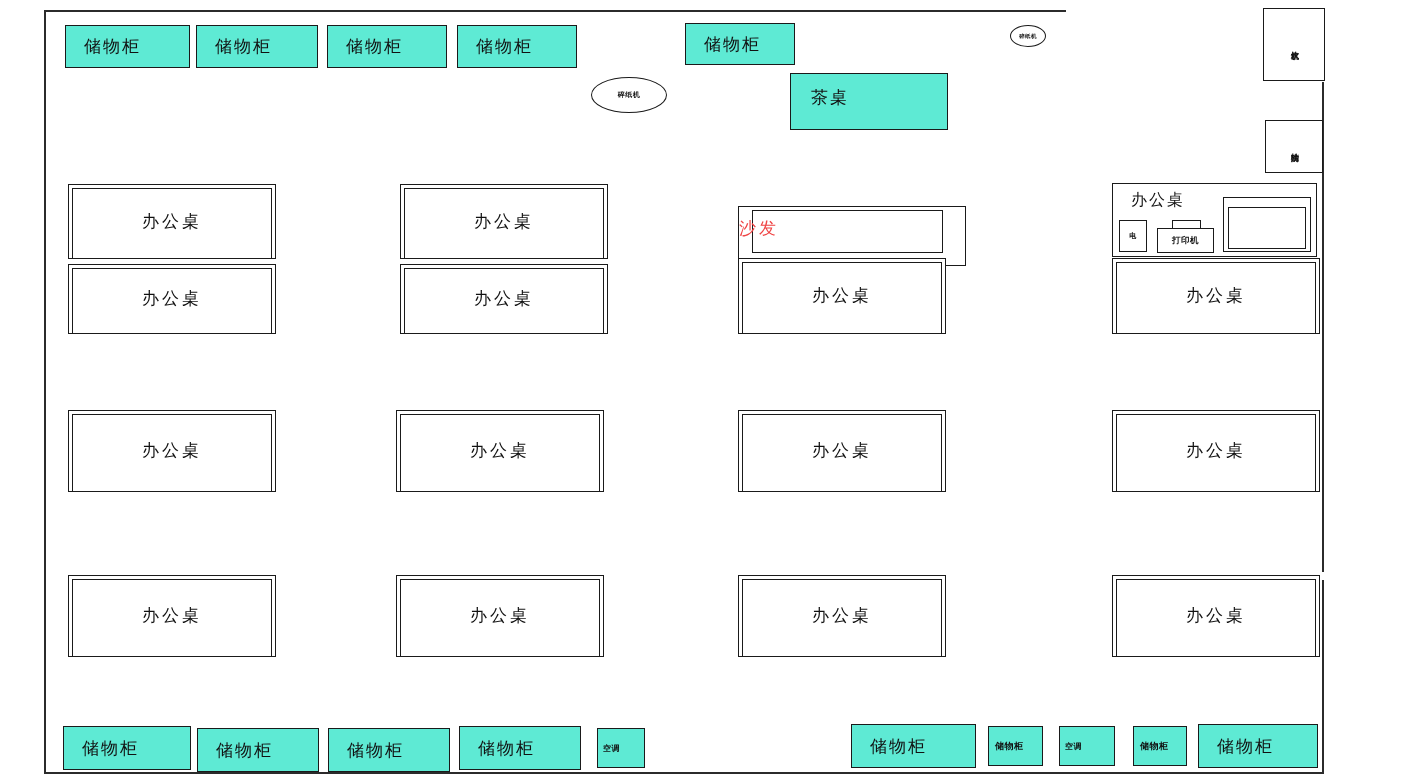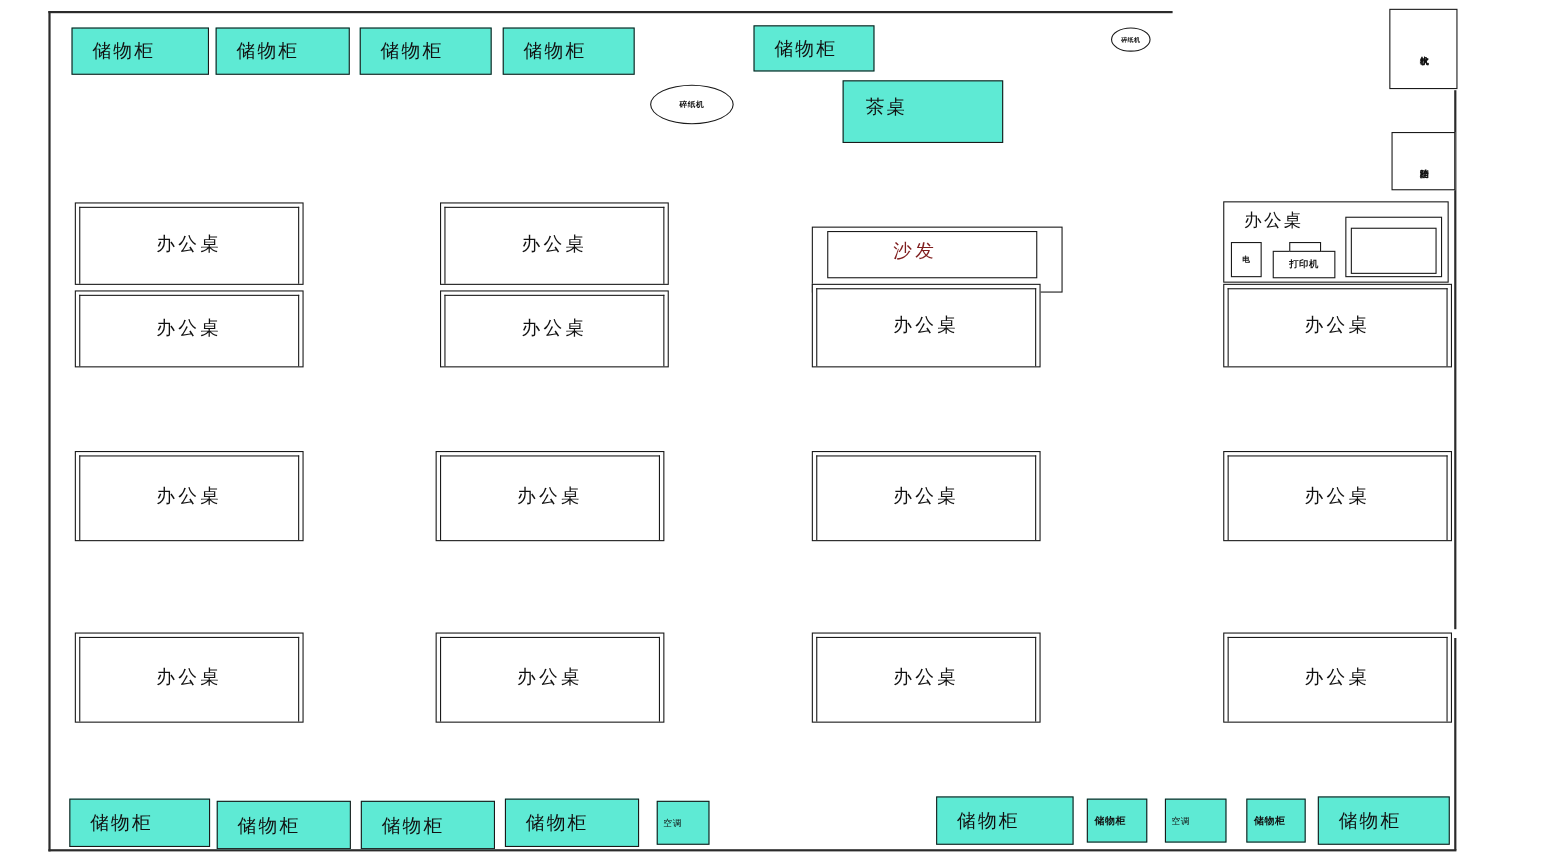--- a/index.html
+++ b/index.html
@@ -32,21 +32,21 @@
   .fb > .lbl{
     display:block;
     font-family:"DejaVu Serif","Liberation Serif",serif;
     font-weight:400;
     letter-spacing:1px;
   }
 
   
   .cabinet .lbl{font-size:17px;padding-left:18px;letter-spacing:2px;}
   .cabinet-sm .lbl{font-size:9px;padding-left:6px;letter-spacing:0.5px;font-weight:700;}
-  .cabinet-xs .lbl{font-size:8px;padding-left:5px;letter-spacing:0.5px;font-weight:400;}
+  .cabinet-xs .lbl{font-size:8px;padding-left:5px;letter-spacing:0.5px;font-weight:700;}
 
   
   .board .lbl{font-size:17px;padding-left:24px;letter-spacing:2px;}
   .tea .lbl{font-size:17px;padding-left:20px;letter-spacing:2px;align-self:flex-start;padding-top:12px;}
 
   
   .desk{
     position:absolute;
     box-sizing:border-box;
     background:#ffffff;
@@ -80,23 +80,23 @@
     background:#fff;
   }
   .sofa .inner{
     position:absolute;
     left:13px;right:22px;top:3px;bottom:12px;
     border:1.1px solid #1a1a1a;
     box-sizing:border-box;
   }
   .sofa .slbl{
     position:absolute;left:0;right:0;top:10px;
-    text-align:center;
-    font-family:"DejaVu Serif","Liberation Serif",serif;
-    font-size:17px;letter-spacing:3px;color:#7f1d1d;
+    text-align:left;
+    font-family:"DejaVu Serif","Liberation Serif",serif;
+    font-size:17px;letter-spacing:3px;color:#ef4444;
     padding-right:40px;
   }
 
   
   .station{
     position:absolute;
     box-sizing:border-box;
     border:1.1px solid #1a1a1a;
     background:#fff;
   }
@@ -161,21 +161,21 @@
     </div>
     <div class="fb cabinet" style="left: 327px; top: 25px; width: 120px; height: 43px;">
       <span class="lbl">储物柜</span>
     </div>
     <div class="fb cabinet" style="left: 457px; top: 25px; width: 120px; height: 43px;">
       <span class="lbl">储物柜</span>
     </div>
     <div class="fb cabinet" style="left: 685px; top: 23px; width: 110px; height: 42px;">
       <span class="lbl">储物柜</span>
     </div>
-    <div class="fb tea" style="left: 766px; top: 73px; width: 146px; height: 57px;">
+    <div class="fb tea" style="left: 790px; top: 73px; width: 158px; height: 57px;">
       <span class="lbl">茶桌</span>
     </div>
     <div class="ell ell-big" style="left: 591px; top: 77px; width: 76px; height: 36px;">碎纸机</div>
     <div class="ell ell-sm" style="left: 1010px; top: 25px; width: 36px; height: 22px;">碎纸机</div>
     <div class="vbox" style="left: 1263px; top: 8px; width: 62px; height: 73px;">
       <span class="vlbl">饮水机</span>
     </div>
     <div class="vbox" style="left: 1265px; top: 120px; width: 58px; height: 53px;">
       <span class="vlbl">消防栓</span>
     </div>

